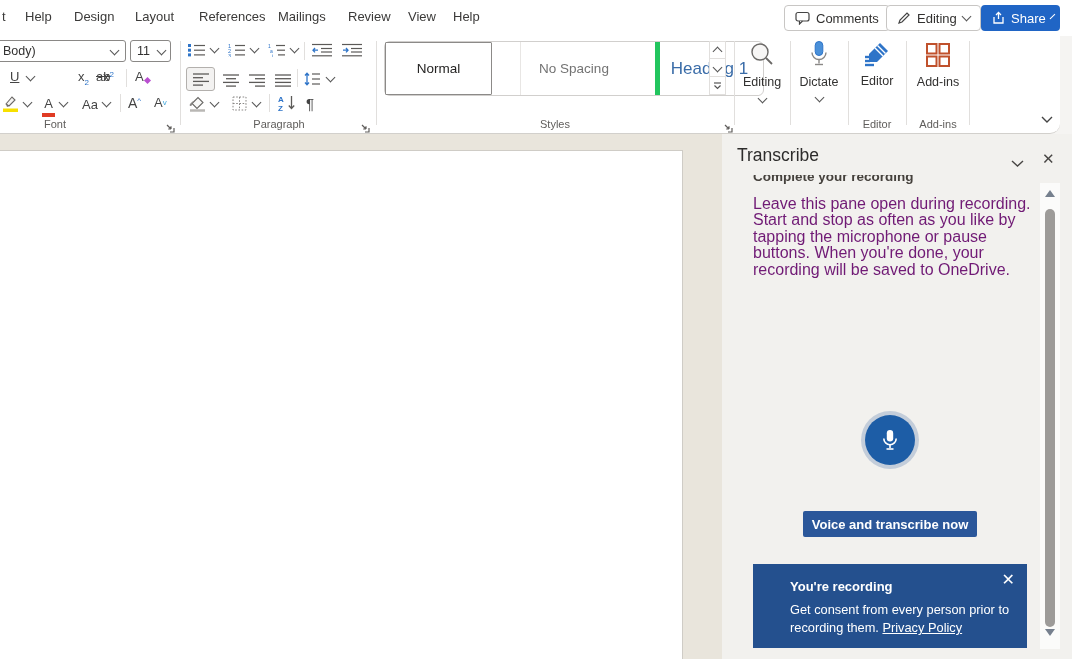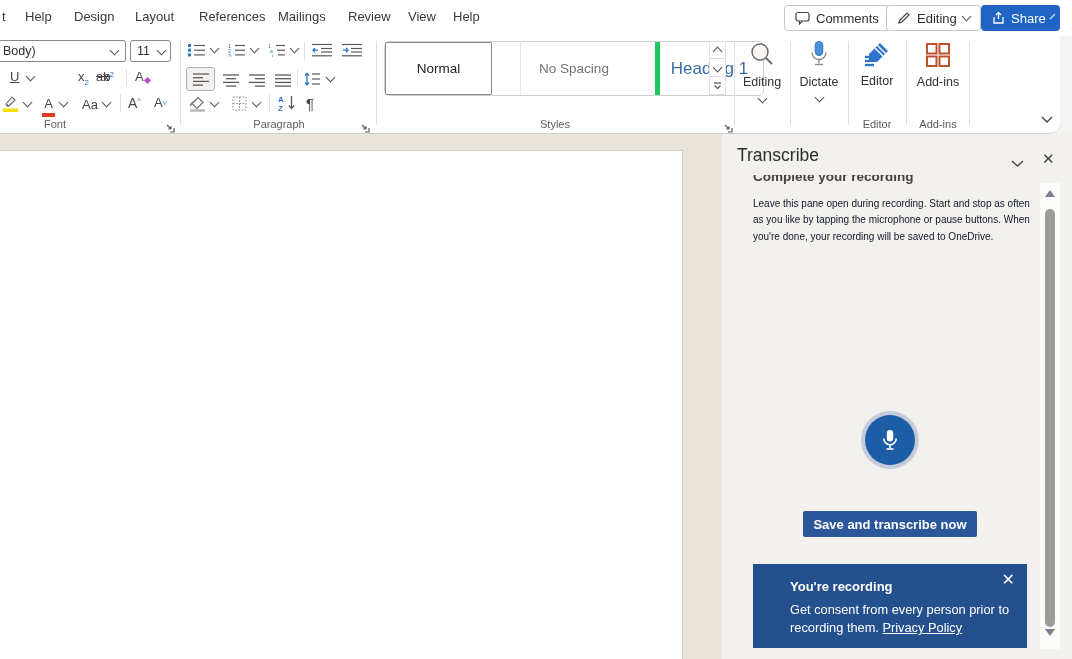--- a/index.html
+++ b/index.html
@@ -33,21 +33,21 @@
   .galarrow{width:17px;height:18px;border:1px solid #e1dfdd;border-top:none;background:#fff;
             display:flex;align-items:center;justify-content:center;box-sizing:border-box;}
   
   #docarea{position:absolute;top:134px;left:0;width:722px;height:525px;background:#e9e5dc;}
   #page{position:absolute;top:16px;left:0;width:683px;height:509px;background:#fff;
         border-top:1px solid #cfccc6;border-right:1px solid #cfccc6;box-sizing:border-box;}
   #pane{position:absolute;top:134px;left:722px;width:350px;height:525px;background:#f2f1ee;}
   #pane .title{position:absolute;left:15px;top:11px;font-size:17.5px;color:#2d2c2b;}
   .clipwrap{position:absolute;overflow:hidden;}
   .panehead{font-size:13.5px;font-weight:bold;color:#45413c;margin-top:-6px;}
-  .panebody{position:absolute;font-size:10px;line-height:16.4px;color:#0f172a;}
+  .panebody{position:absolute;font-size:16px;line-height:16.4px;color:#701a75;}
   .timer{position:absolute;font-size:15.5px;font-weight:bold;color:#1f1f1f;text-align:center;letter-spacing:.5px;}
   #micbtn{position:absolute;width:50px;height:50px;border-radius:50%;background:#1d5da6;
           box-shadow:0 0 0 4px #c3cdda;display:flex;align-items:center;justify-content:center;cursor:pointer;}
   #savebtn{position:absolute;width:174px;height:26px;background:#2b579a;border-radius:2px;border:none;
            color:#fff;font-size:13px;font-weight:bold;display:flex;align-items:center;justify-content:center;
            font-family:"Liberation Sans",sans-serif;cursor:pointer;}
   #notif{position:absolute;left:31px;top:430px;width:274px;height:84px;background:#24508e;color:#fff;}
   #notif .ntitle{position:absolute;left:37px;top:15px;font-size:13px;font-weight:bold;}
   #notif .nbody{position:absolute;left:37px;top:37px;width:228px;font-size:12.8px;line-height:18px;}
   #notif .nlink{color:#fff;text-decoration:underline;cursor:pointer;}
@@ -452,21 +452,21 @@
       <span style="display:flex;">
         <svg width="22" height="24" viewBox="0 0 22 24">
             <rect x="7.8" y="2" width="6.4" height="11.5" rx="3.2" fill="#fff"></rect>
             <path d="M4.8 10.5 a6.2 6.2 0 0 0 12.4 0" fill="none" stroke="#fff" stroke-width="1.6"></path>
             <line x1="11" y1="17" x2="11" y2="20" stroke="#fff" stroke-width="1.6"></line>
             <line x1="7.5" y1="21" x2="14.5" y2="21" stroke="#fff" stroke-width="1.6"></line>
           </svg>
       </span>
     </div>
 
-    <div id="savebtn" style="left:81px;top:377px;">Save and transcribe now</div>
+    <div id="savebtn" style="left:81px;top:377px;">Voice and transcribe now</div>
 
     <div id="notif">
       <span class="ntitle">You're recording</span>
       <span class="nclose">✕</span>
       <span class="nbody"><span>Get consent from every person prior to recording them. </span><span class="nlink">Privacy Policy</span></span>
     </div>
 
     <div id="sbar">
       <span class="tri-up"></span>
       <div id="sthumb"></div>

